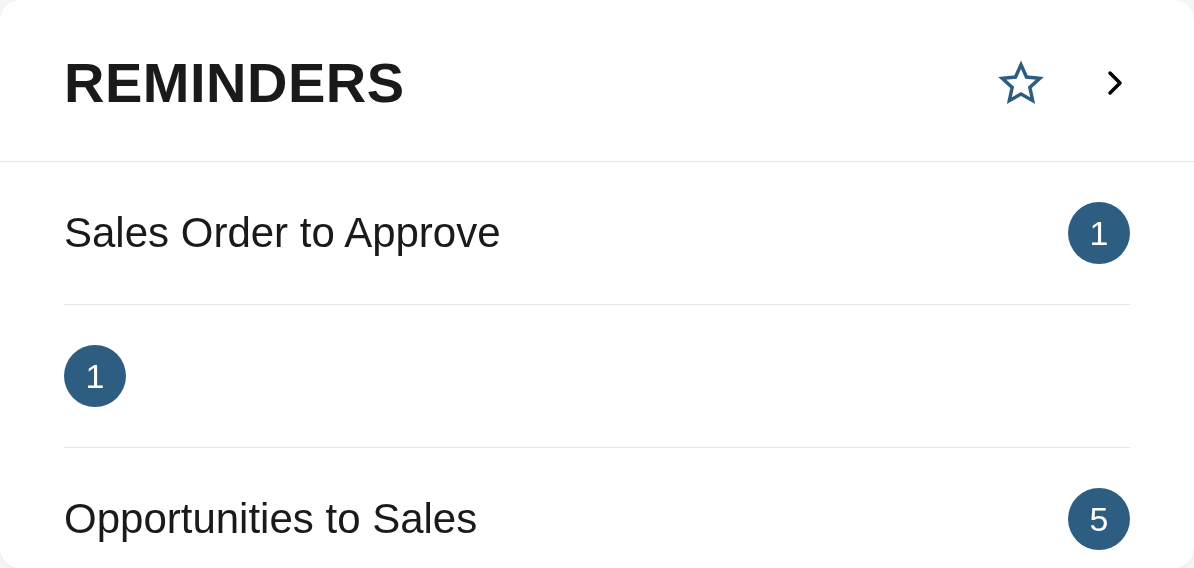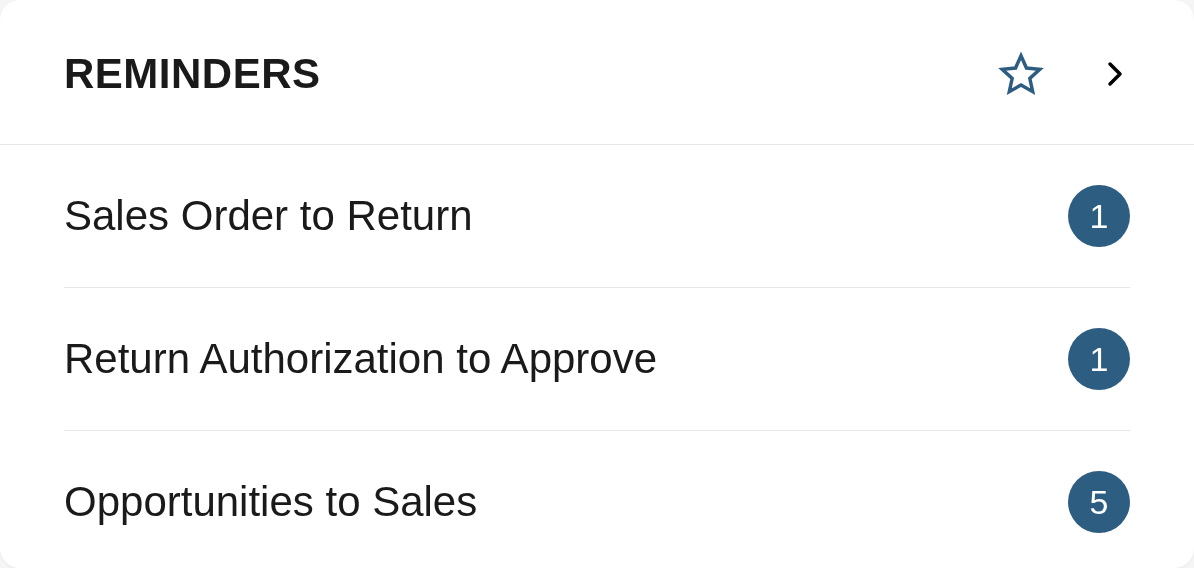--- a/index.html
+++ b/index.html
@@ -22,21 +22,21 @@
       overflow: hidden;
     }
     .header {
       display: flex;
       align-items: center;
       justify-content: space-between;
       padding: 50px 64px 46px 64px;
       border-bottom: 1px solid #e6e6e6;
     }
     .header-title {
-      font-size: 42px;
+      font-size: 56px;
       font-weight: 700;
       letter-spacing: 0.5px;
       color: #1a1a1a;
     }
     .header-actions {
       display: flex;
       align-items: center;
       gap: 56px;
     }
     .icon-star {
@@ -102,25 +102,24 @@
       <div class="icon-chevron">
         <svg viewBox="0 0 24 24" width="34" height="46" fill="none" stroke="#000000" stroke-width="2.8" stroke-linecap="round" stroke-linejoin="round">
           <polyline points="8,4 16,12 8,20"></polyline>
         </svg>
       </div>
     </div>
   </div>
 
   <div class="list">
     <div class="list-item">
-      <div class="list-item-label">Sales Order to Return</div>
+      <div class="list-item-label">Sales Order to Approve</div>
       <div class="badge-count">1</div>
     </div>
     <div class="list-item">
-      <div class="list-item-label">Return Authorization to Approve</div>
       <div class="badge-count">1</div>
     </div>
     <div class="list-item">
       <div class="list-item-label">Opportunities to Sales</div>
       <div class="badge-count">5</div>
     </div>
   </div>
 </div>
 
 </body></html>

